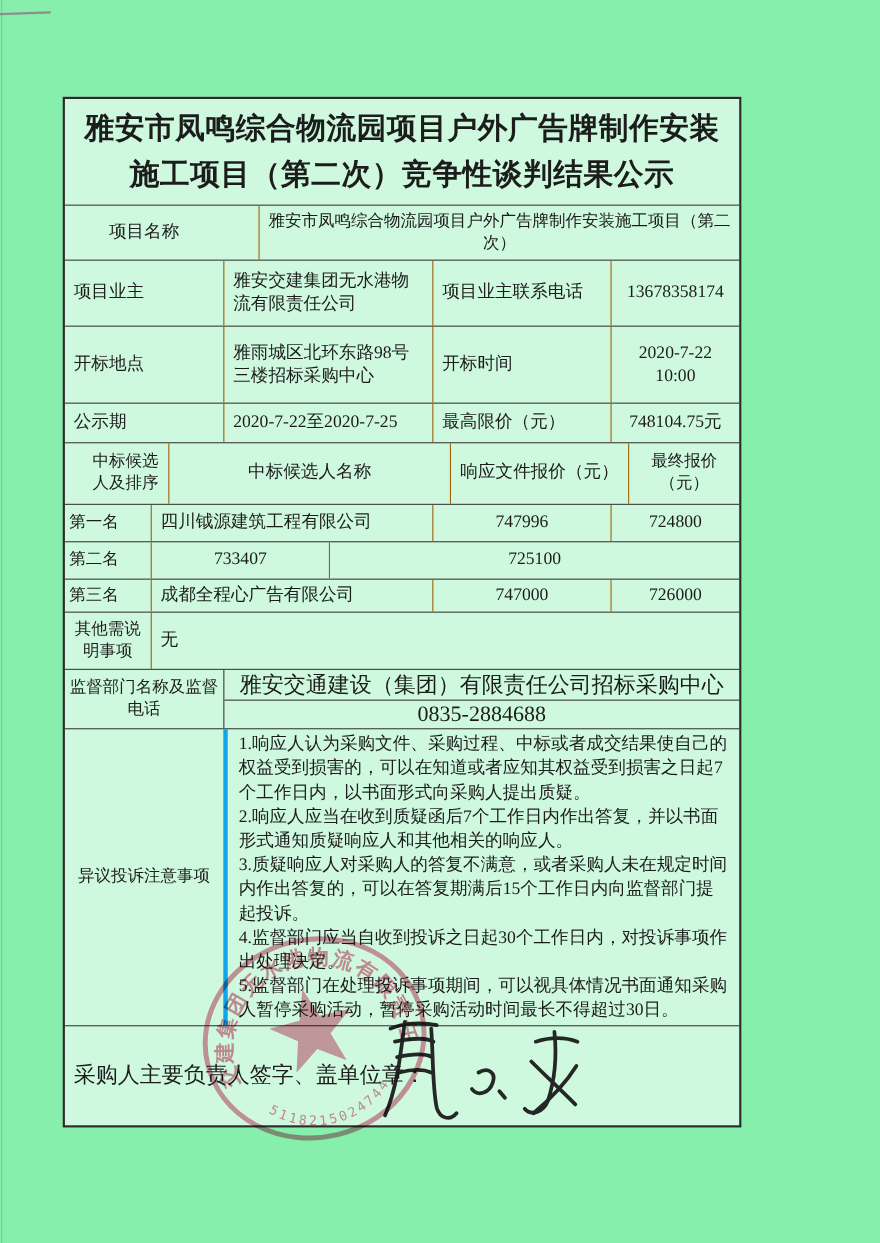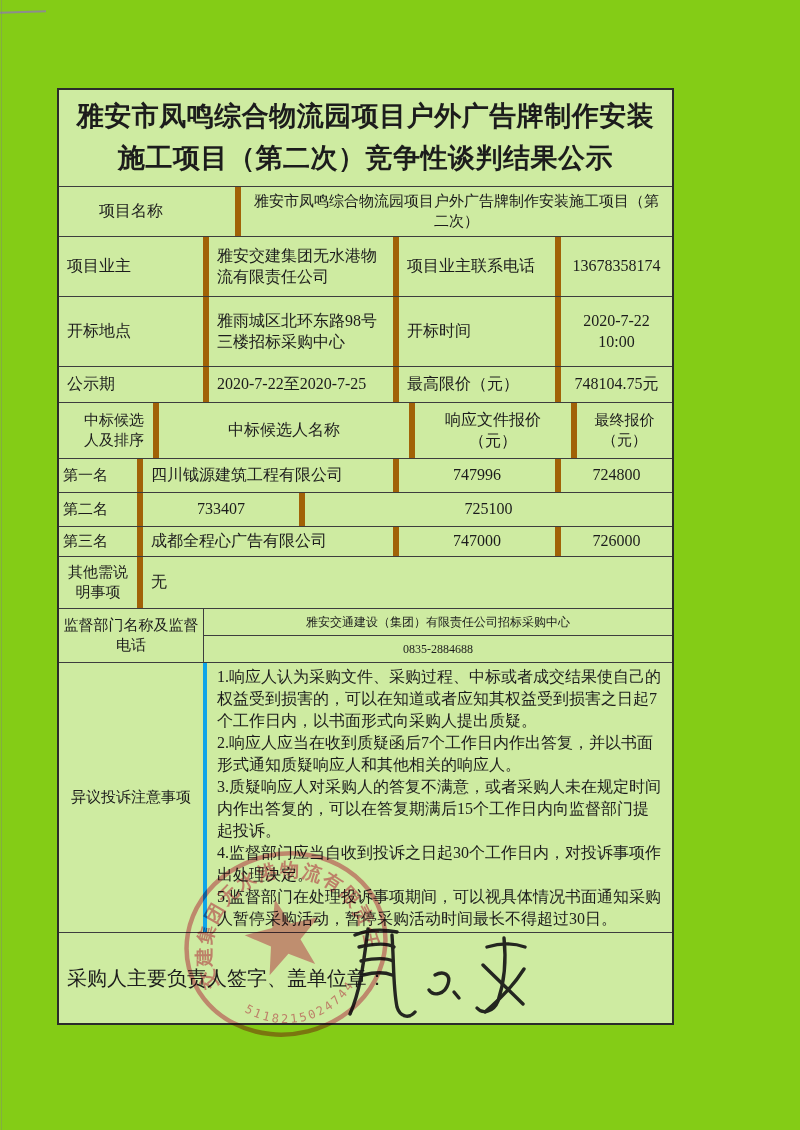--- a/index.html
+++ b/index.html
@@ -1,33 +1,33 @@
 <!DOCTYPE html>
 <html><head>
 <meta charset="utf-8">
 <style>
   html,body{margin:0;padding:0;}
   body{
     width:800px;height:1130px;position:relative;background:#ffffff;
     font-family:"Liberation Serif","DejaVu Serif",serif;color:#1c1c1c;
     overflow:hidden;
   }
-  .paper{position:absolute;inset:0;background:#84cc16;}
+  .paper{position:absolute;inset:0;background:#86efac;}
   
   .artifact-top{position:absolute;left:0;top:11px;width:46px;height:2px;background:#8d8d8d;transform:rotate(-2deg);}
   .artifact-left{position:absolute;left:1px;top:0;width:1px;height:1130px;background:rgba(130,130,130,.40);}
 
   .doc-table{
     position:absolute;left:57px;top:88px;width:617px;
     border:2px solid #2b2b2b;box-sizing:border-box;background:rgba(255,255,255,.6);
   }
   .row{display:flex;border-top:1px solid #3d3d3d;box-sizing:border-box;align-items:stretch;}
   .row:first-child{border-top:none;}
   .cell{
-    box-sizing:border-box;border-left:6px solid #a16207;
+    box-sizing:border-box;border-left:1px solid #a16207;
     display:flex;align-items:center;padding:2px 8px;
     font-size:16px;line-height:1.3;
   }
   .cell:first-child{border-left:none;}
   .w-a{width:144px;}
   .w-b{width:190px;}
   .w-c{width:162px;}
   .w-d{flex:1;}
   .w-a2{width:78px;}
   .w-name{width:256px;}
@@ -48,21 +48,21 @@
   .c-head{height:56px;padding-left:16px;}
   .c-row1{height:34px;}
   .c-row2{height:34px;}
   .c-row3{height:30px;}
   .r-other{height:52px;}
   .r-sup{height:54px;}
   .r-obj{height:270px;}
   .r-sign{height:91px;position:relative;}
 
   .sup-right{flex:1;display:flex;flex-direction:column;border-left:1px solid #3d3d3d;box-sizing:border-box;}
-  .sup-sub{flex:1;display:flex;align-items:center;justify-content:center;font-size:12px;box-sizing:border-box;}
+  .sup-sub{flex:1;display:flex;align-items:center;justify-content:center;font-size:20px;box-sizing:border-box;}
   .sup-sub + .sup-sub{border-top:1px solid #3d3d3d;}
 
   .obj-content{
     flex:1;border-left:4px solid #0ea5e9;box-sizing:border-box;
     display:flex;flex-direction:column;justify-content:center;
     padding:6px 10px;font-size:16px;line-height:22px;
   }
   .obj-item{text-align:left;}
 
   .sign-label{font-size:20px;padding-left:8px;}

